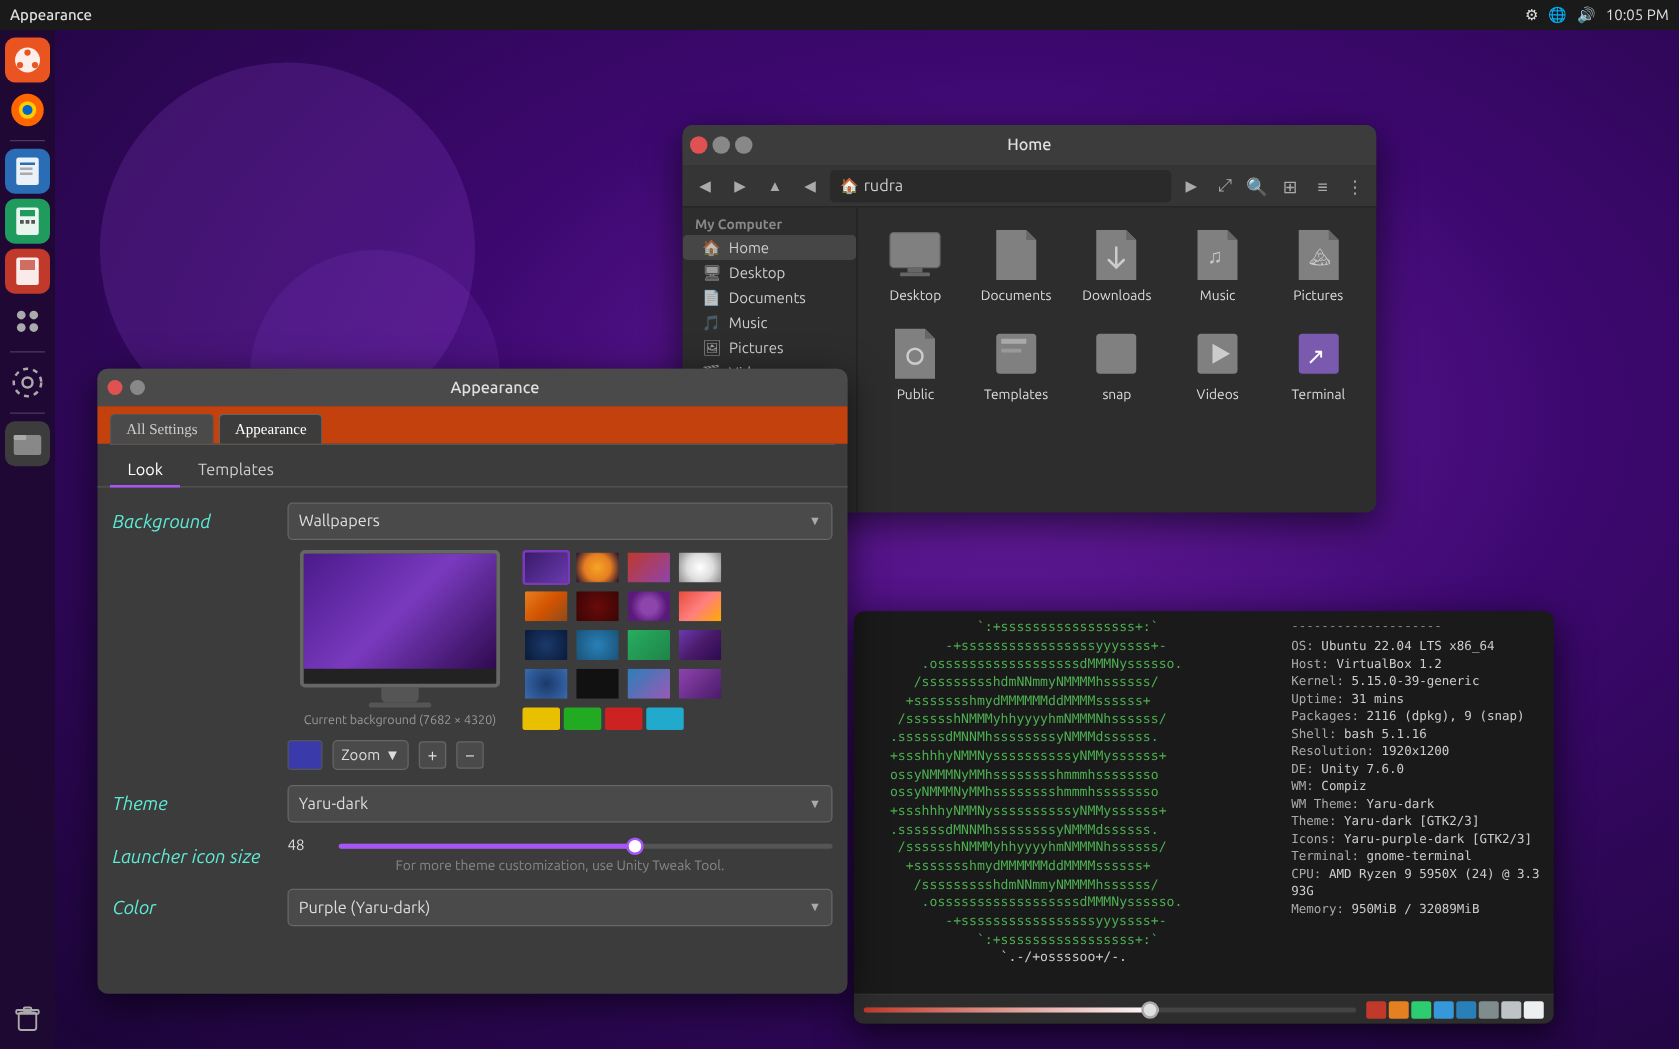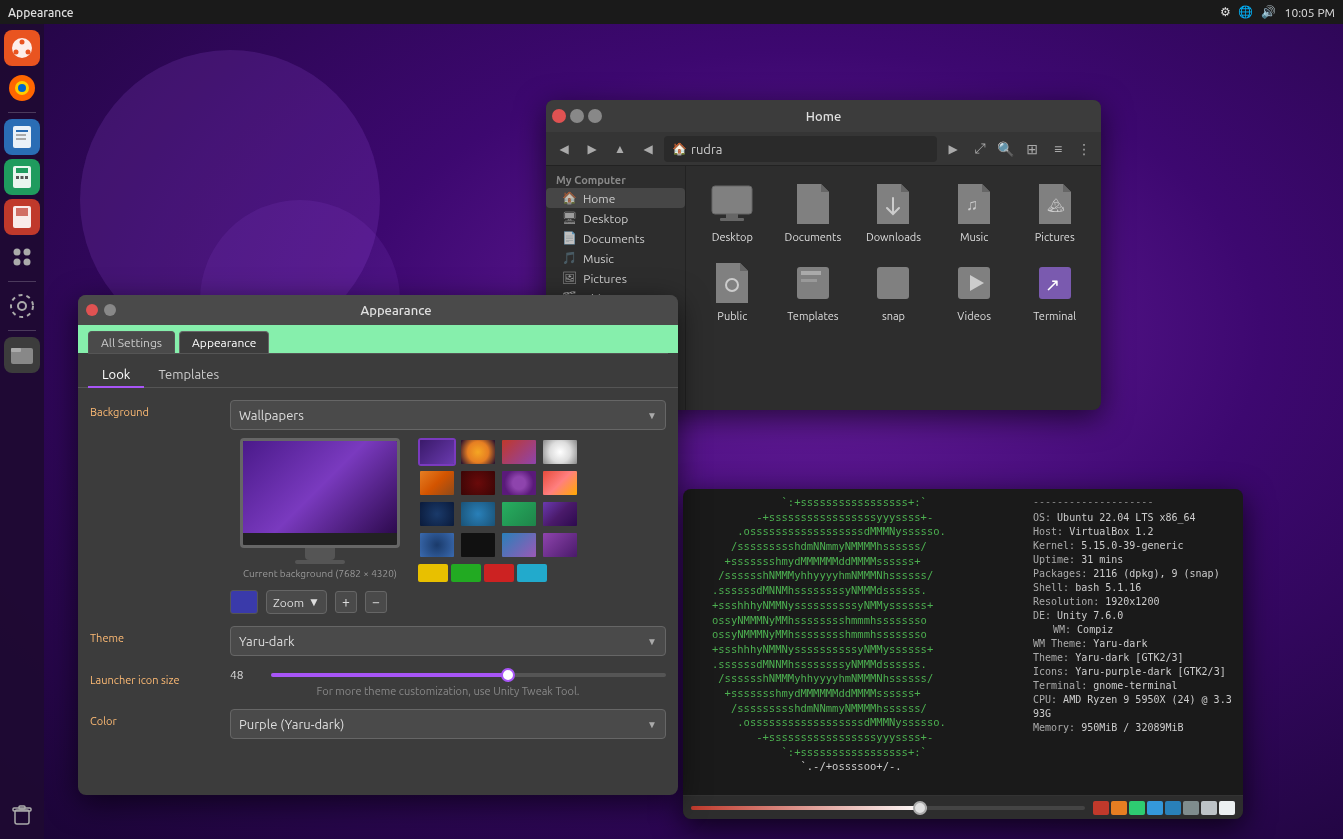--- a/index.html
+++ b/index.html
@@ -282,21 +282,22 @@
       flex: 1;
       text-align: center;
       color: #e0e0e0;
       font-size: 13px;
       font-weight: 500;
     }
     .ad-tabs {
       display: flex;
       gap: 4px;
       padding: 6px 10px 0;
-      background: #86efac;
+      background: #c2410c;
+      font-family: Liberation Serif, serif;
     }
     .ad-tab {
       padding: 4px 12px;
       background: #4a4a4a;
       color: #ccc;
       font-size: 12px;
       border-radius: 4px 4px 0 0;
       cursor: pointer;
       border: 1px solid #555;
       border-bottom: none;
@@ -308,24 +309,25 @@
     }
     .ad-content { flex: 1; padding: 12px; overflow-y: auto; }
     .ad-row {
       display: flex;
       align-items: flex-start;
       margin-bottom: 12px;
       gap: 10px;
     }
     .ad-label {
       width: 130px;
-      color: #fdba74;
-      font-size: 11px;
+      color: #5eead4;
+      font-size: 15px;
       padding-top: 6px;
       flex-shrink: 0;
+      font-style: italic;
     }
     .ad-control { flex: 1; }
     .ad-dropdown {
       width: 100%;
       background: #4a4a4a;
       border: 1px solid #666;
       color: #ddd;
       padding: 4px 8px;
       border-radius: 4px;
       font-size: 13px;
@@ -1012,21 +1014,21 @@
     <div class="term-right">
       <div class="term-line" style="color:#888;margin-bottom:2px;">--------------------</div>
       <div class="term-line"><span style="color:#aaa;">OS: </span><span>Ubuntu 22.04 LTS x86_64</span></div>
       <div class="term-line"><span style="color:#aaa;">Host: </span>VirtualBox 1.2</div>
       <div class="term-line"><span style="color:#aaa;">Kernel: </span>5.15.0-39-generic</div>
       <div class="term-line"><span style="color:#aaa;">Uptime: </span>31 mins</div>
       <div class="term-line"><span style="color:#aaa;">Packages: </span>2116 (dpkg), 9 (snap)</div>
       <div class="term-line"><span style="color:#aaa;">Shell: </span>bash 5.1.16</div>
       <div class="term-line"><span style="color:#aaa;">Resolution: </span>1920x1200</div>
       <div class="term-line"><span style="color:#aaa;">DE: </span>Unity 7.6.0</div>
-      <div class="term-line"><span style="color:#aaa;margin-left:20px;">WM: </span>Compiz</div>
+      <div class="term-line"><span style="color:#aaa;">WM: </span>Compiz</div>
       <div class="term-line"><span style="color:#aaa;">WM Theme: </span>Yaru-dark</div>
       <div class="term-line"><span style="color:#aaa;">Theme: </span>Yaru-dark [GTK2/3]</div>
       <div class="term-line"><span style="color:#aaa;">Icons: </span>Yaru-purple-dark [GTK2/3]</div>
       <div class="term-line"><span style="color:#aaa;">Terminal: </span>gnome-terminal</div>
       <div class="term-line"><span style="color:#aaa;">CPU: </span>AMD Ryzen 9 5950X (24) @ 3.393G</div>
       <div class="term-line"><span style="color:#aaa;">Memory: </span>950MiB / 32089MiB</div>
     </div>
   </div>
   <div class="term-statusbar">
     <div class="term-slider">

